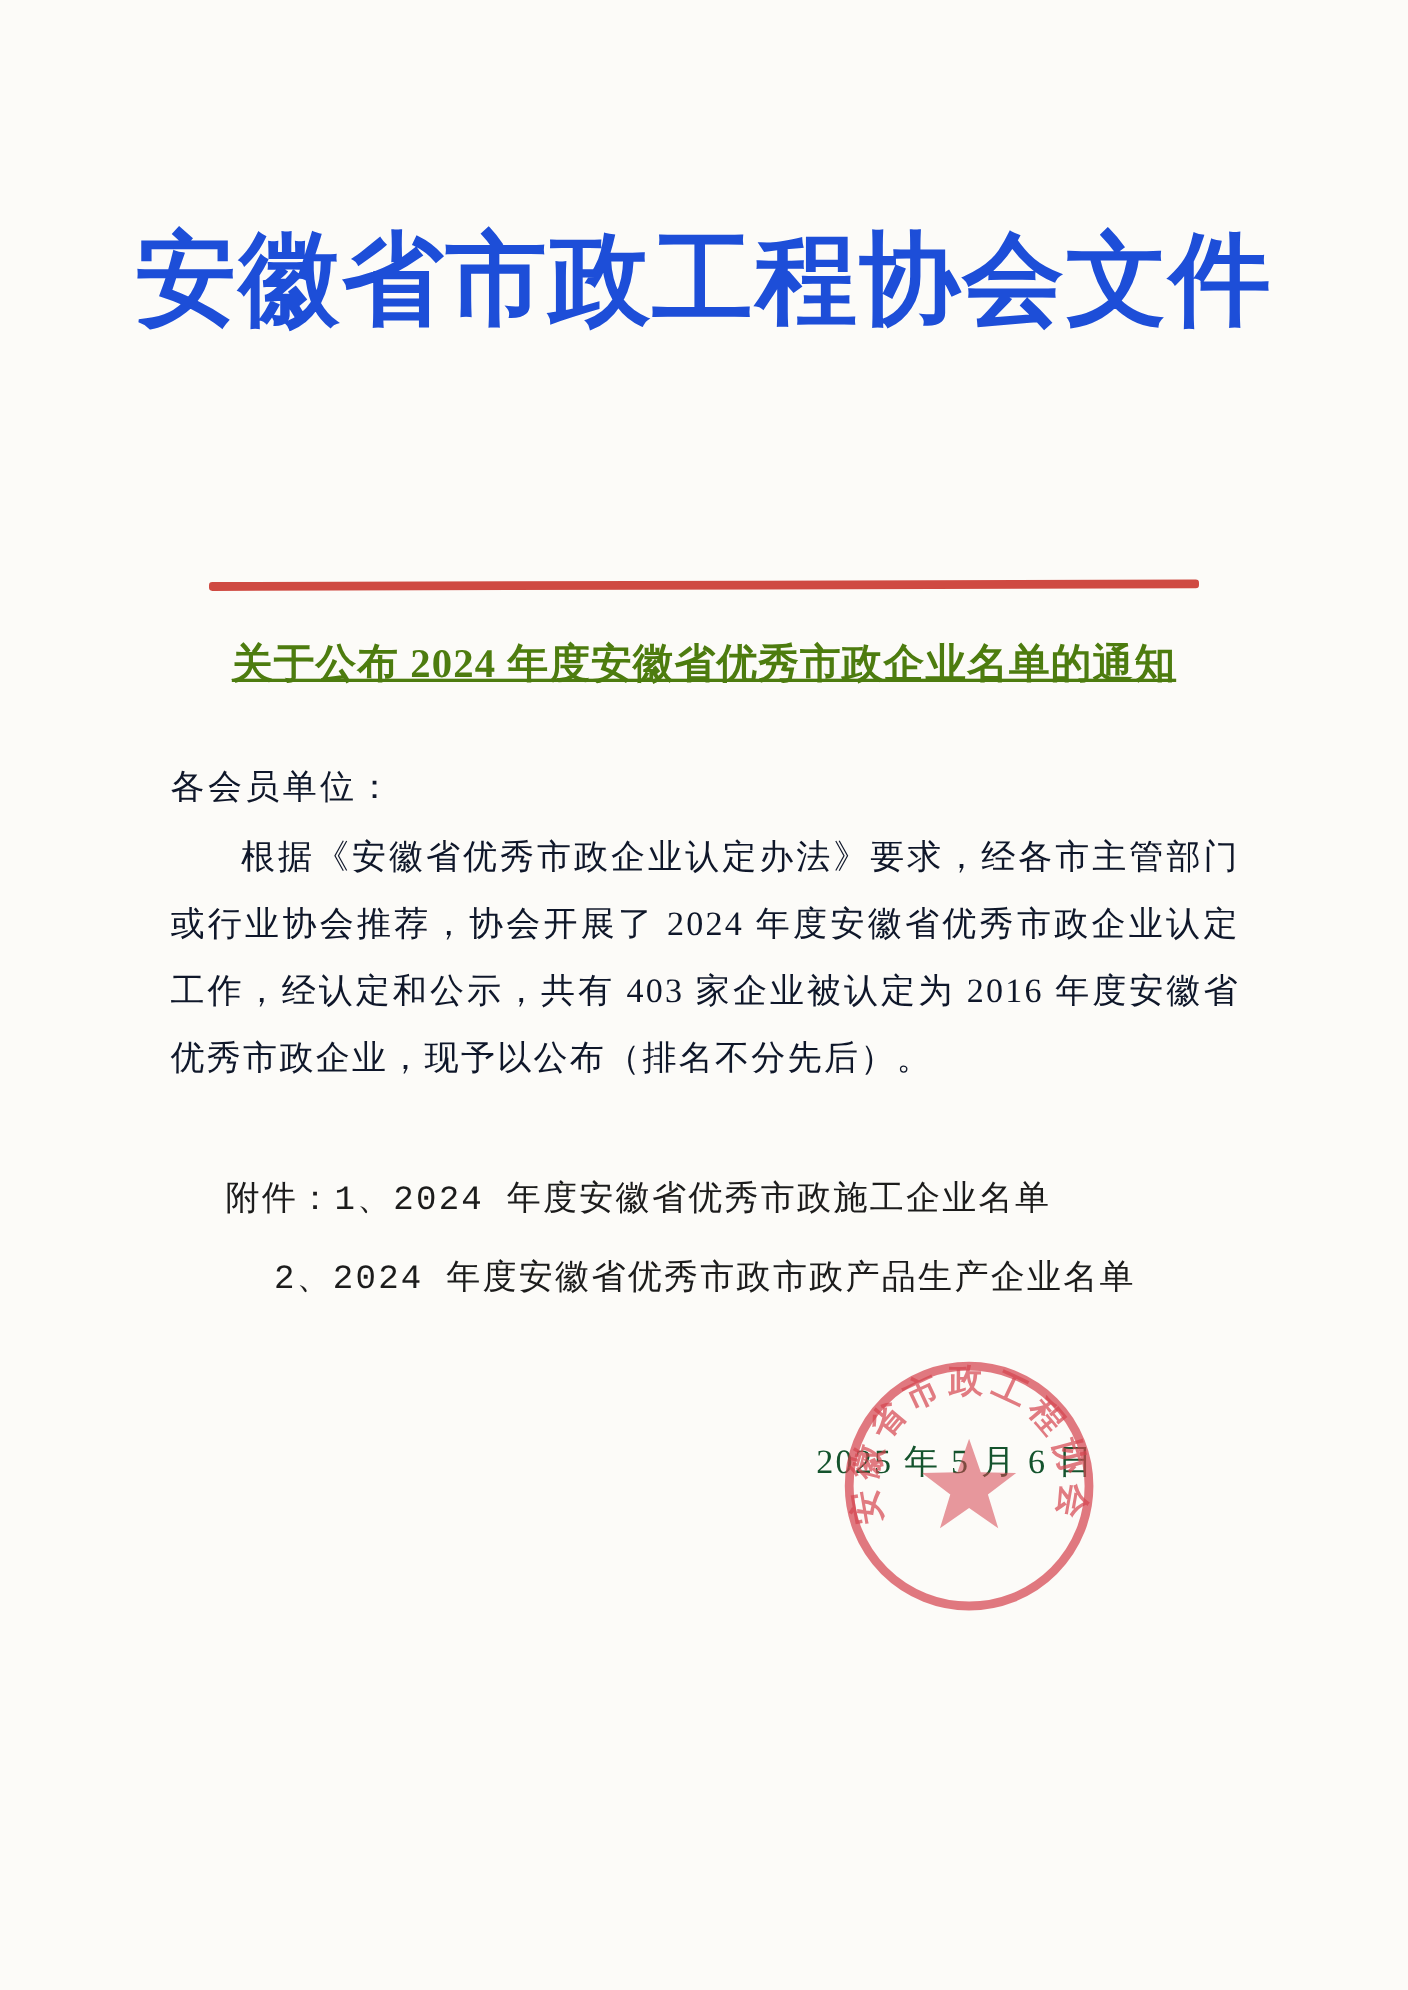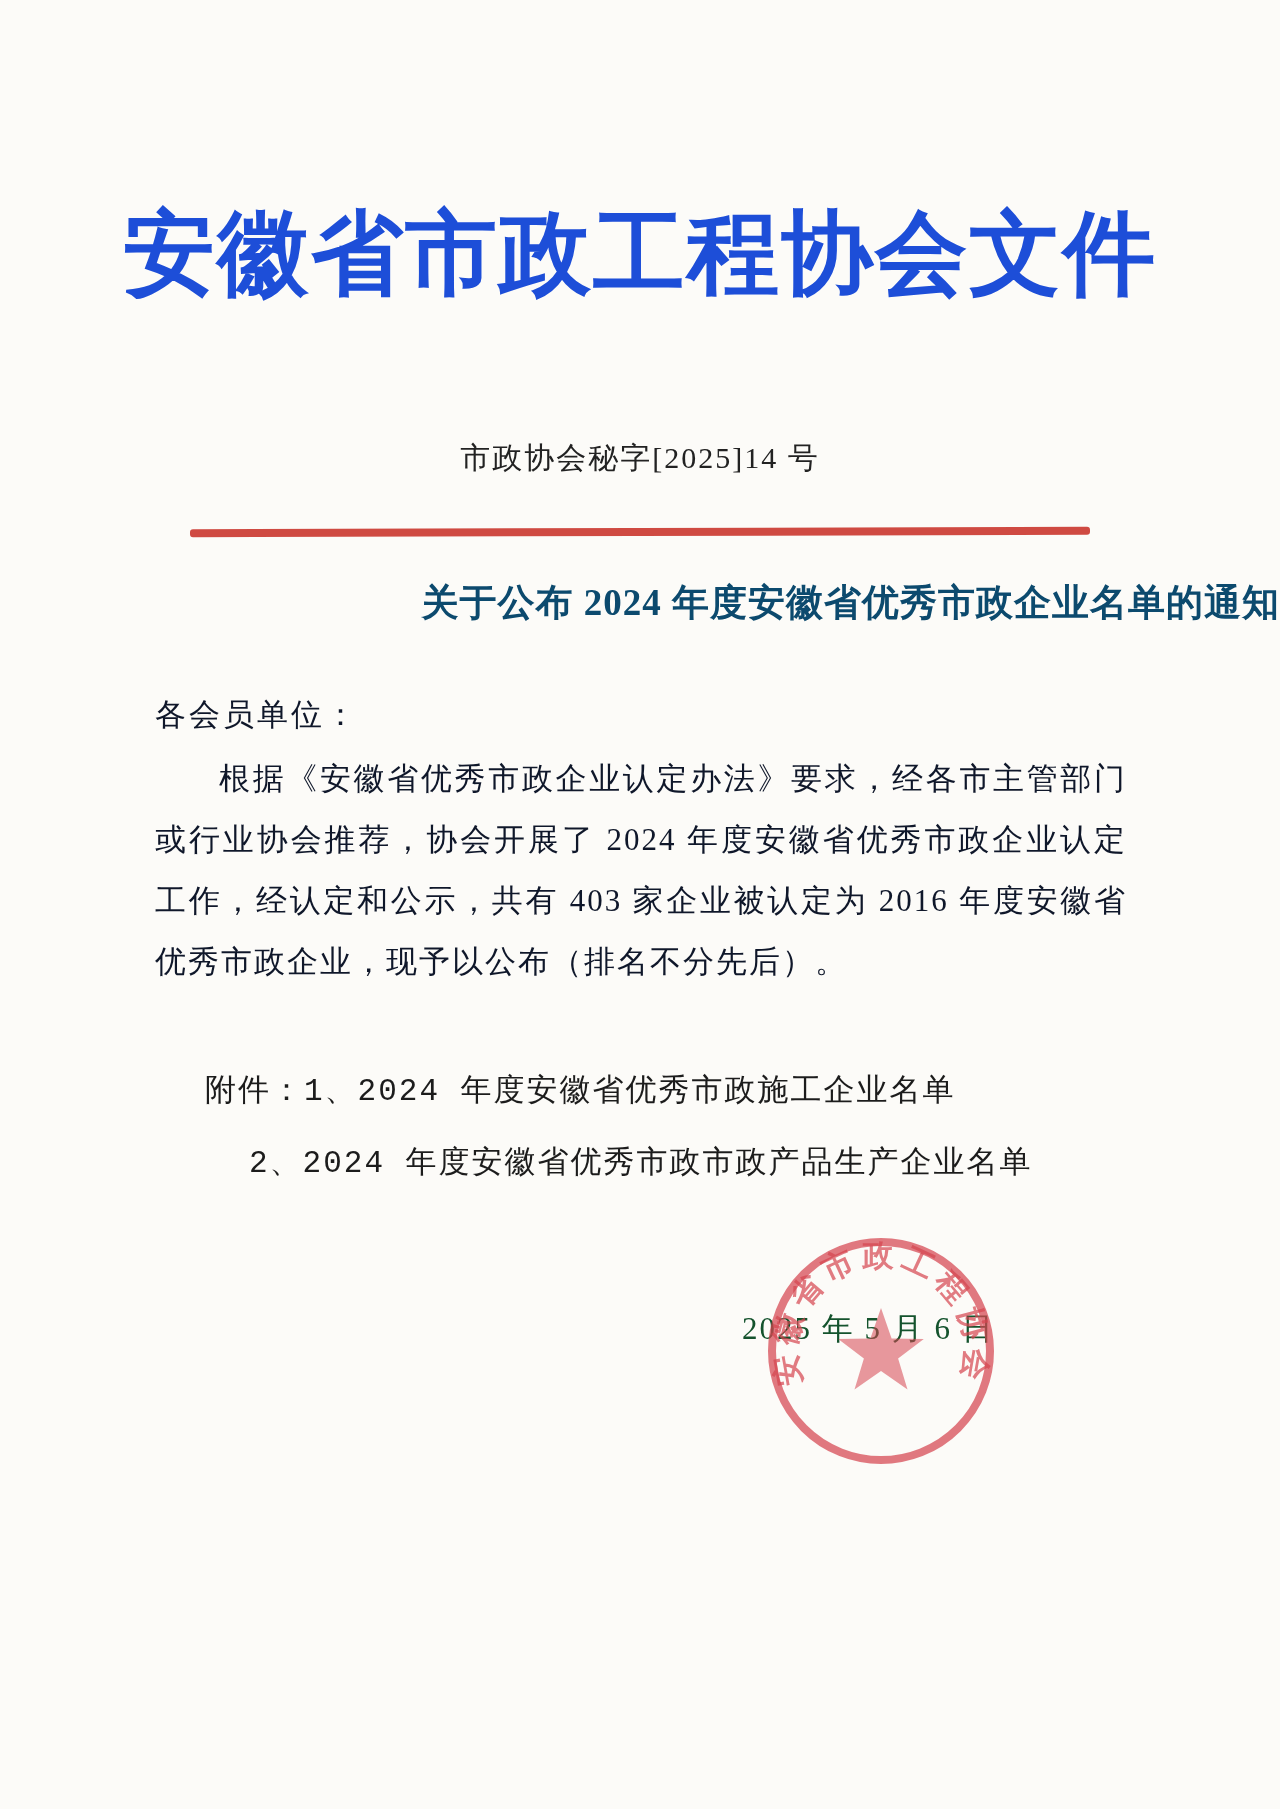--- a/index.html
+++ b/index.html
@@ -49,26 +49,27 @@
     height: 8px;
     background: #cf4a42;
     border-radius: 3px;
     transform: rotate(-0.15deg);
   }
   .notice-title {
     position: absolute;
     top: 578px;
     left: 0;
     width: 100%;
-    text-align: right;
+    text-align: center;
     font-size: 37px;
     font-weight: bold;
     letter-spacing: 1px;
-    color: #0c4a6e;
+    color: #4d7c0f;
     white-space: nowrap;
+    text-decoration: underline;
   }
   .salutation {
     position: absolute;
     top: 694px;
     left: 155px;
     font-size: 31px;
     letter-spacing: 3px;
     color: #0f172a;
   }
   .body-block {
@@ -129,21 +130,20 @@
   }
   .stamp svg { display: block; }
 </style>
 </head>
 <body>
 
 <div class="page">
 
   <div class="org-title">安徽省市政工程协会文件</div>
 
-  <div class="doc-number">市政协会秘字[2025]14 号</div>
 
   <div class="red-rule"></div>
 
   <div class="notice-title">关于公布 2024 年度安徽省优秀市政企业名单的通知</div>
 
   <div class="salutation">各会员单位：</div>
 
   <div class="body-block">
     <div class="body-line indent">根据《安徽省优秀市政企业认定办法》要求，经各市主管部门</div>
     <div class="body-line">或行业协会推荐，协会开展了 2024 年度安徽省优秀市政企业认定</div>

